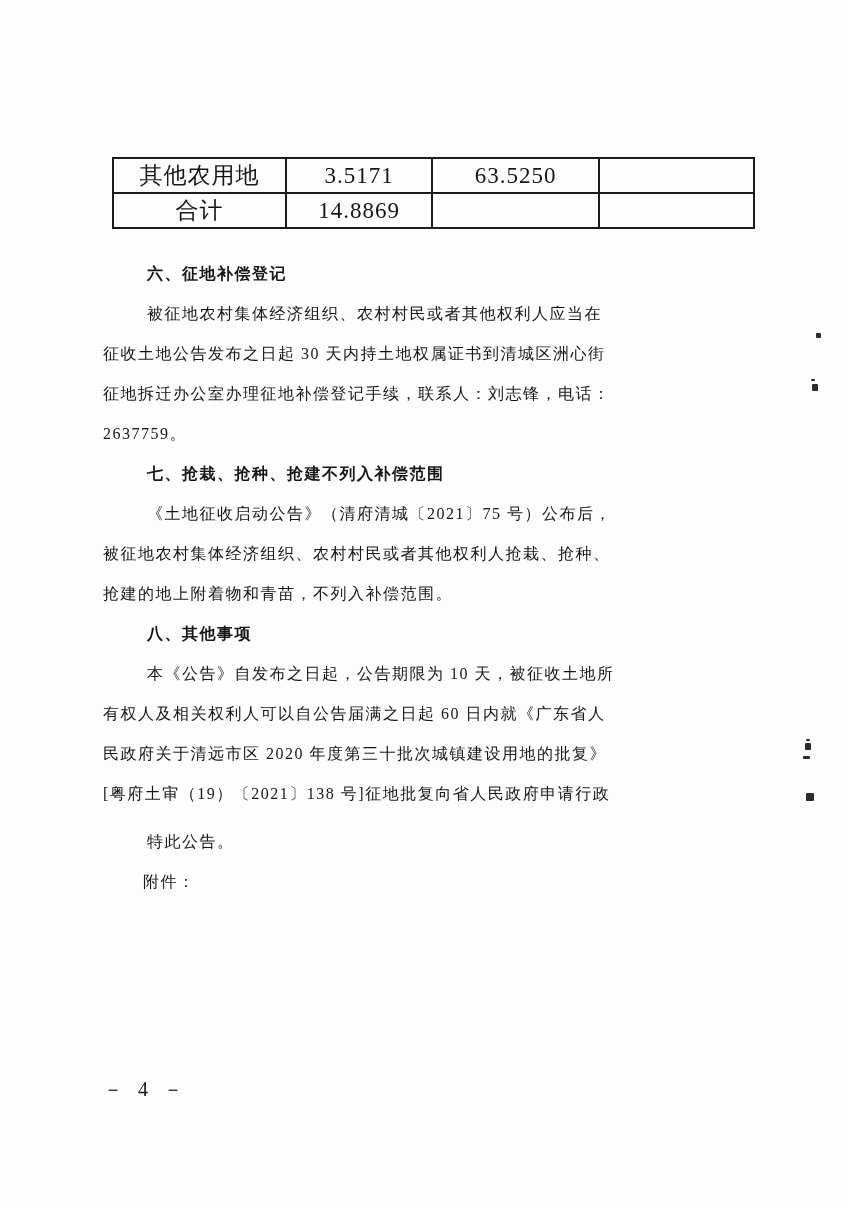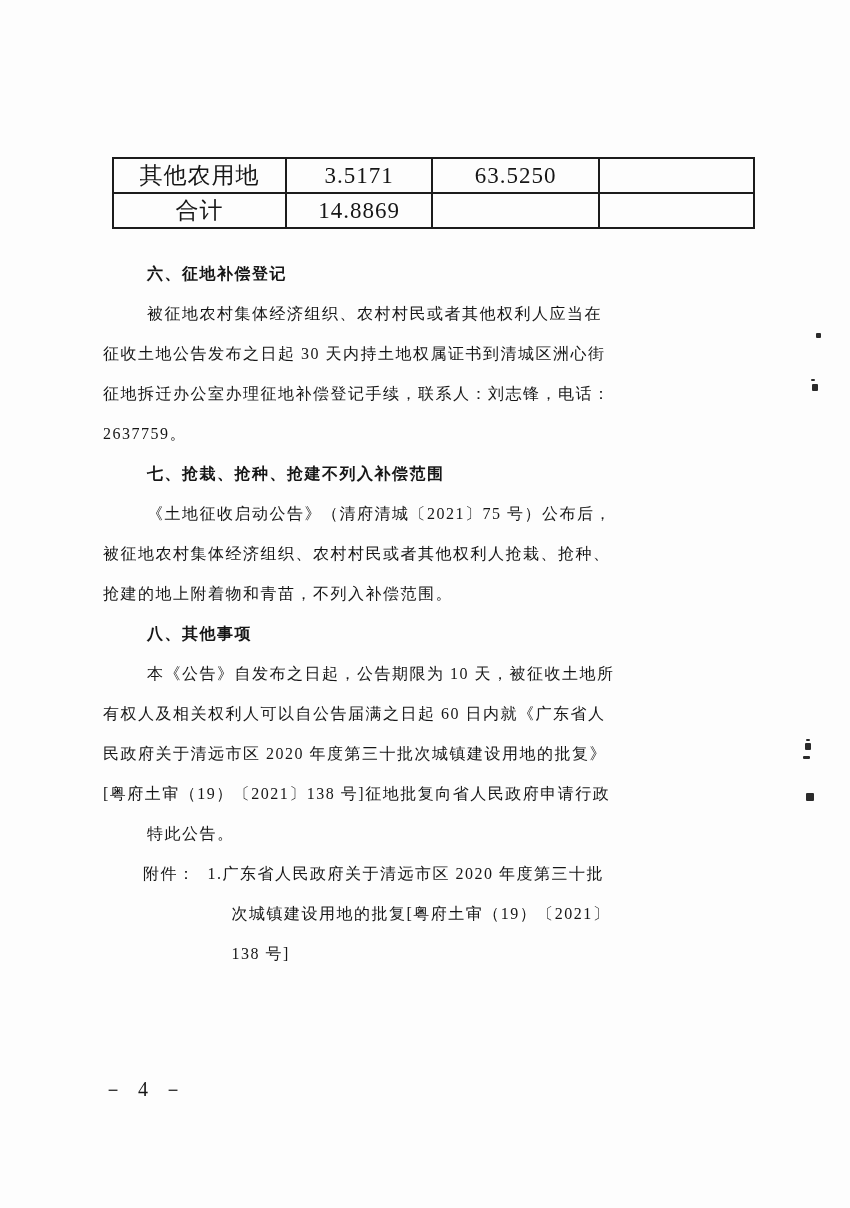--- a/index.html
+++ b/index.html
@@ -41,21 +41,21 @@
   }
   .line { height:40px; white-space:nowrap; overflow:hidden; }
   .indent { padding-left:44px; }
   .heading {
     height:40px; padding-left:44px;
     font-family:"Liberation Sans", sans-serif;
     font-weight:bold;
     letter-spacing:1.5px;
     white-space:nowrap;
   }
-  .closing { }
+  .closing { margin-top:8px; }
 
   .attachment { display:flex; }
   .att-label { flex:0 0 auto; padding-left:40px; white-space:nowrap; }
   .att-content { flex:0 0 auto; padding-left:12px; }
   .att-content .cont { padding-left:24px; }
 
   .page-num {
     position:absolute; left:103px; top:1076px;
     font-size:20px; letter-spacing:5px; white-space:nowrap;
   }
@@ -108,25 +108,20 @@
     <div class="heading">八、其他事项</div>
     <div class="line indent">本《公告》自发布之日起，公告期限为 10 天，被征收土地所</div>
     <div class="line">有权人及相关权利人可以自公告届满之日起 60 日内就《广东省人</div>
     <div class="line">民政府关于清远市区 2020 年度第三十批次城镇建设用地的批复》</div>
     <div class="line">[粤府土审（19）〔2021〕138 号]征地批复向省人民政府申请行政</div>
 
     <div class="line indent closing">特此公告。</div>
 
     <div class="attachment">
       <div class="att-label">附件：</div>
-      <div class="att-content">
-        <div class="line">1.广东省人民政府关于清远市区 2020 年度第三十批</div>
-        <div class="line cont">次城镇建设用地的批复[粤府土审（19）〔2021〕</div>
-        <div class="line cont">138 号]</div>
-      </div>
     </div>
 
   </div>
 
   <div class="page-num">－ 4 －</div>
 
   <div class="speck sp1"></div>
   <div class="speck sp2a"></div>
   <div class="speck sp2b"></div>
   <div class="speck sp3a"></div>

